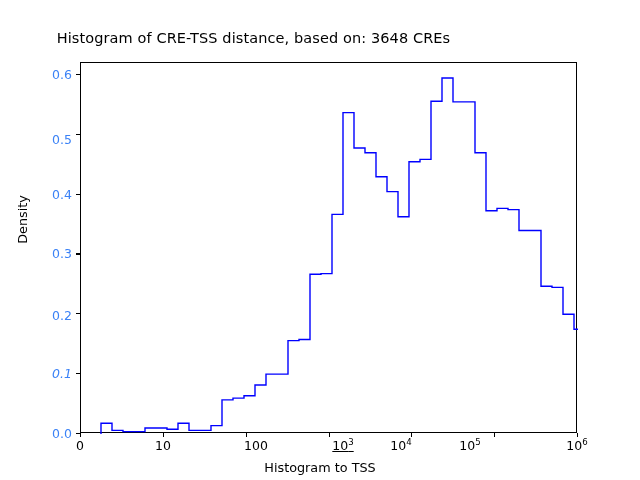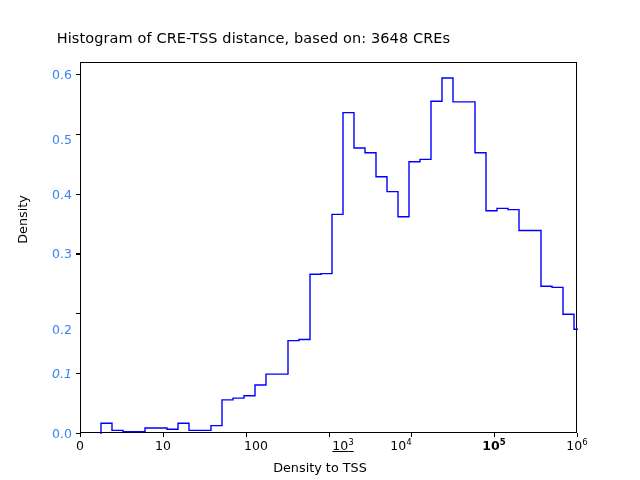--- a/index.html
+++ b/index.html
@@ -123,38 +123,38 @@
 
   <div id="plot-area">
     <svg id="plot-svg" viewBox="0 0 497 371" preserveAspectRatio="none">
       <polyline id="hist-path" fill="none" stroke="#0000FF" stroke-width="1.4" stroke-linejoin="miter" stroke-linecap="butt" points="20.00,371.00 20.00,360.23 31.00,360.23 31.00,367.41 42.00,367.41 42.00,368.61 53.00,368.61 53.00,368.61 64.00,368.61 64.00,365.02 75.00,365.02 75.00,365.02 86.00,365.02 86.00,366.21 97.00,366.21 97.00,360.23 108.00,360.23 108.00,367.41 119.00,367.41 119.00,367.41 130.00,367.41 130.00,362.62 141.00,362.62 141.00,336.89 152.00,336.89 152.00,335.10 163.00,335.10 163.00,332.70 174.00,332.70 174.00,321.93 185.00,321.93 185.00,311.16 196.00,311.16 196.00,311.16 207.00,311.16 207.00,277.65 218.00,277.65 218.00,276.45 229.00,276.45 229.00,211.23 240.00,211.23 240.00,210.63 251.00,210.63 251.00,151.39 262.00,151.39 262.00,49.67 273.00,49.67 273.00,84.97 284.00,84.97 284.00,89.76 295.00,89.76 295.00,113.69 306.00,113.69 306.00,128.65 317.00,128.65 317.00,153.79 328.00,153.79 328.00,98.73 339.00,98.73 339.00,96.34 350.00,96.34 350.00,38.30 361.00,38.30 361.00,14.96 372.00,14.96 372.00,38.90 383.00,38.90 383.00,38.90 394.00,38.90 394.00,89.76 405.00,89.76 405.00,147.80 416.00,147.80 416.00,145.41 427.00,145.41 427.00,146.60 438.00,146.60 438.00,167.55 449.00,167.55 449.00,167.55 460.00,167.55 460.00,223.20 471.00,223.20 471.00,224.40 482.00,224.40 482.00,251.32 493.00,251.32 493.00,266.28 504.00,266.28 504.00,283.64 515.00,283.64 515.00,287.23 526.00,287.23 526.00,308.17 537.00,308.17 537.00,311.16 548.00,311.16 548.00,327.32 559.00,327.32 559.00,338.09 570.00,338.09 570.00,347.06 581.00,347.06 581.00,363.82 592.00,363.82 592.00,366.21 603.00,366.21 603.00,367.41 614.00,367.41 614.00,365.61 625.00,365.61 625.00,368.61 636.00,368.61 636.00,369.80 647.00,369.80 647.00,371.00"></polyline>
     </svg>
   </div>
 
   <div id="ytick-labels">
       <div class="ytick-label" style="top: 433px;">0.0</div>
       <div class="ytick-label" style="top: 373.161px; font-style: italic;">0.1</div>
-      <div class="ytick-label" style="top: 329px;">0.2</div>
+      <div class="ytick-label" style="top: 315px;">0.2</div>
       <div class="ytick-label" style="top: 253.484px;">0.3</div>
       <div class="ytick-label" style="top: 193.645px;">0.4</div>
       <div class="ytick-label" style="top: 139px; margin-left: 36px;">0.5</div>
       <div class="ytick-label" style="top: 73.9677px;">0.6</div>
     </div>
   <div id="xtick-labels">
       <div class="xtick-label" style="left: 80px;">0</div>
       <div class="xtick-label" style="left: 163px;">10</div>
       <div class="xtick-label" style="left: 256px;">100</div>
       <div class="xtick-label" style="left: 343px; text-decoration: underline;">10<sup>3</sup></div>
       <div class="xtick-label" style="left: 401px;">10<sup>4</sup></div>
-      <div class="xtick-label" style="left: 494px; font-weight: bold;">10<sup>5</sup></div>
+      <div class="xtick-label" style="left: 470px;">10<sup>5</sup></div>
       <div class="xtick-label" style="left: 577px;">10<sup>6</sup></div>
     </div>
 
   <div id="ylabel">Density</div>
-  <div id="xlabel">Density to TSS</div>
+  <div id="xlabel">Histogram to TSS</div>
 
 <div class="ytick-mark" style="top: 433px;"></div>
     <div class="ytick-mark" style="top: 373.161px;"></div>
     <div class="ytick-mark" style="top: 313.323px;"></div>
     <div class="ytick-mark" style="top: 253.484px;"></div>
     <div class="ytick-mark" style="top: 193.645px;"></div>
     <div class="ytick-mark" style="top: 133.806px;"></div>
     <div class="ytick-mark" style="top: 73.9677px;"></div>
     <div class="xtick-mark" style="left: 80px;"></div>
     <div class="xtick-mark" style="left: 163px;"></div>

